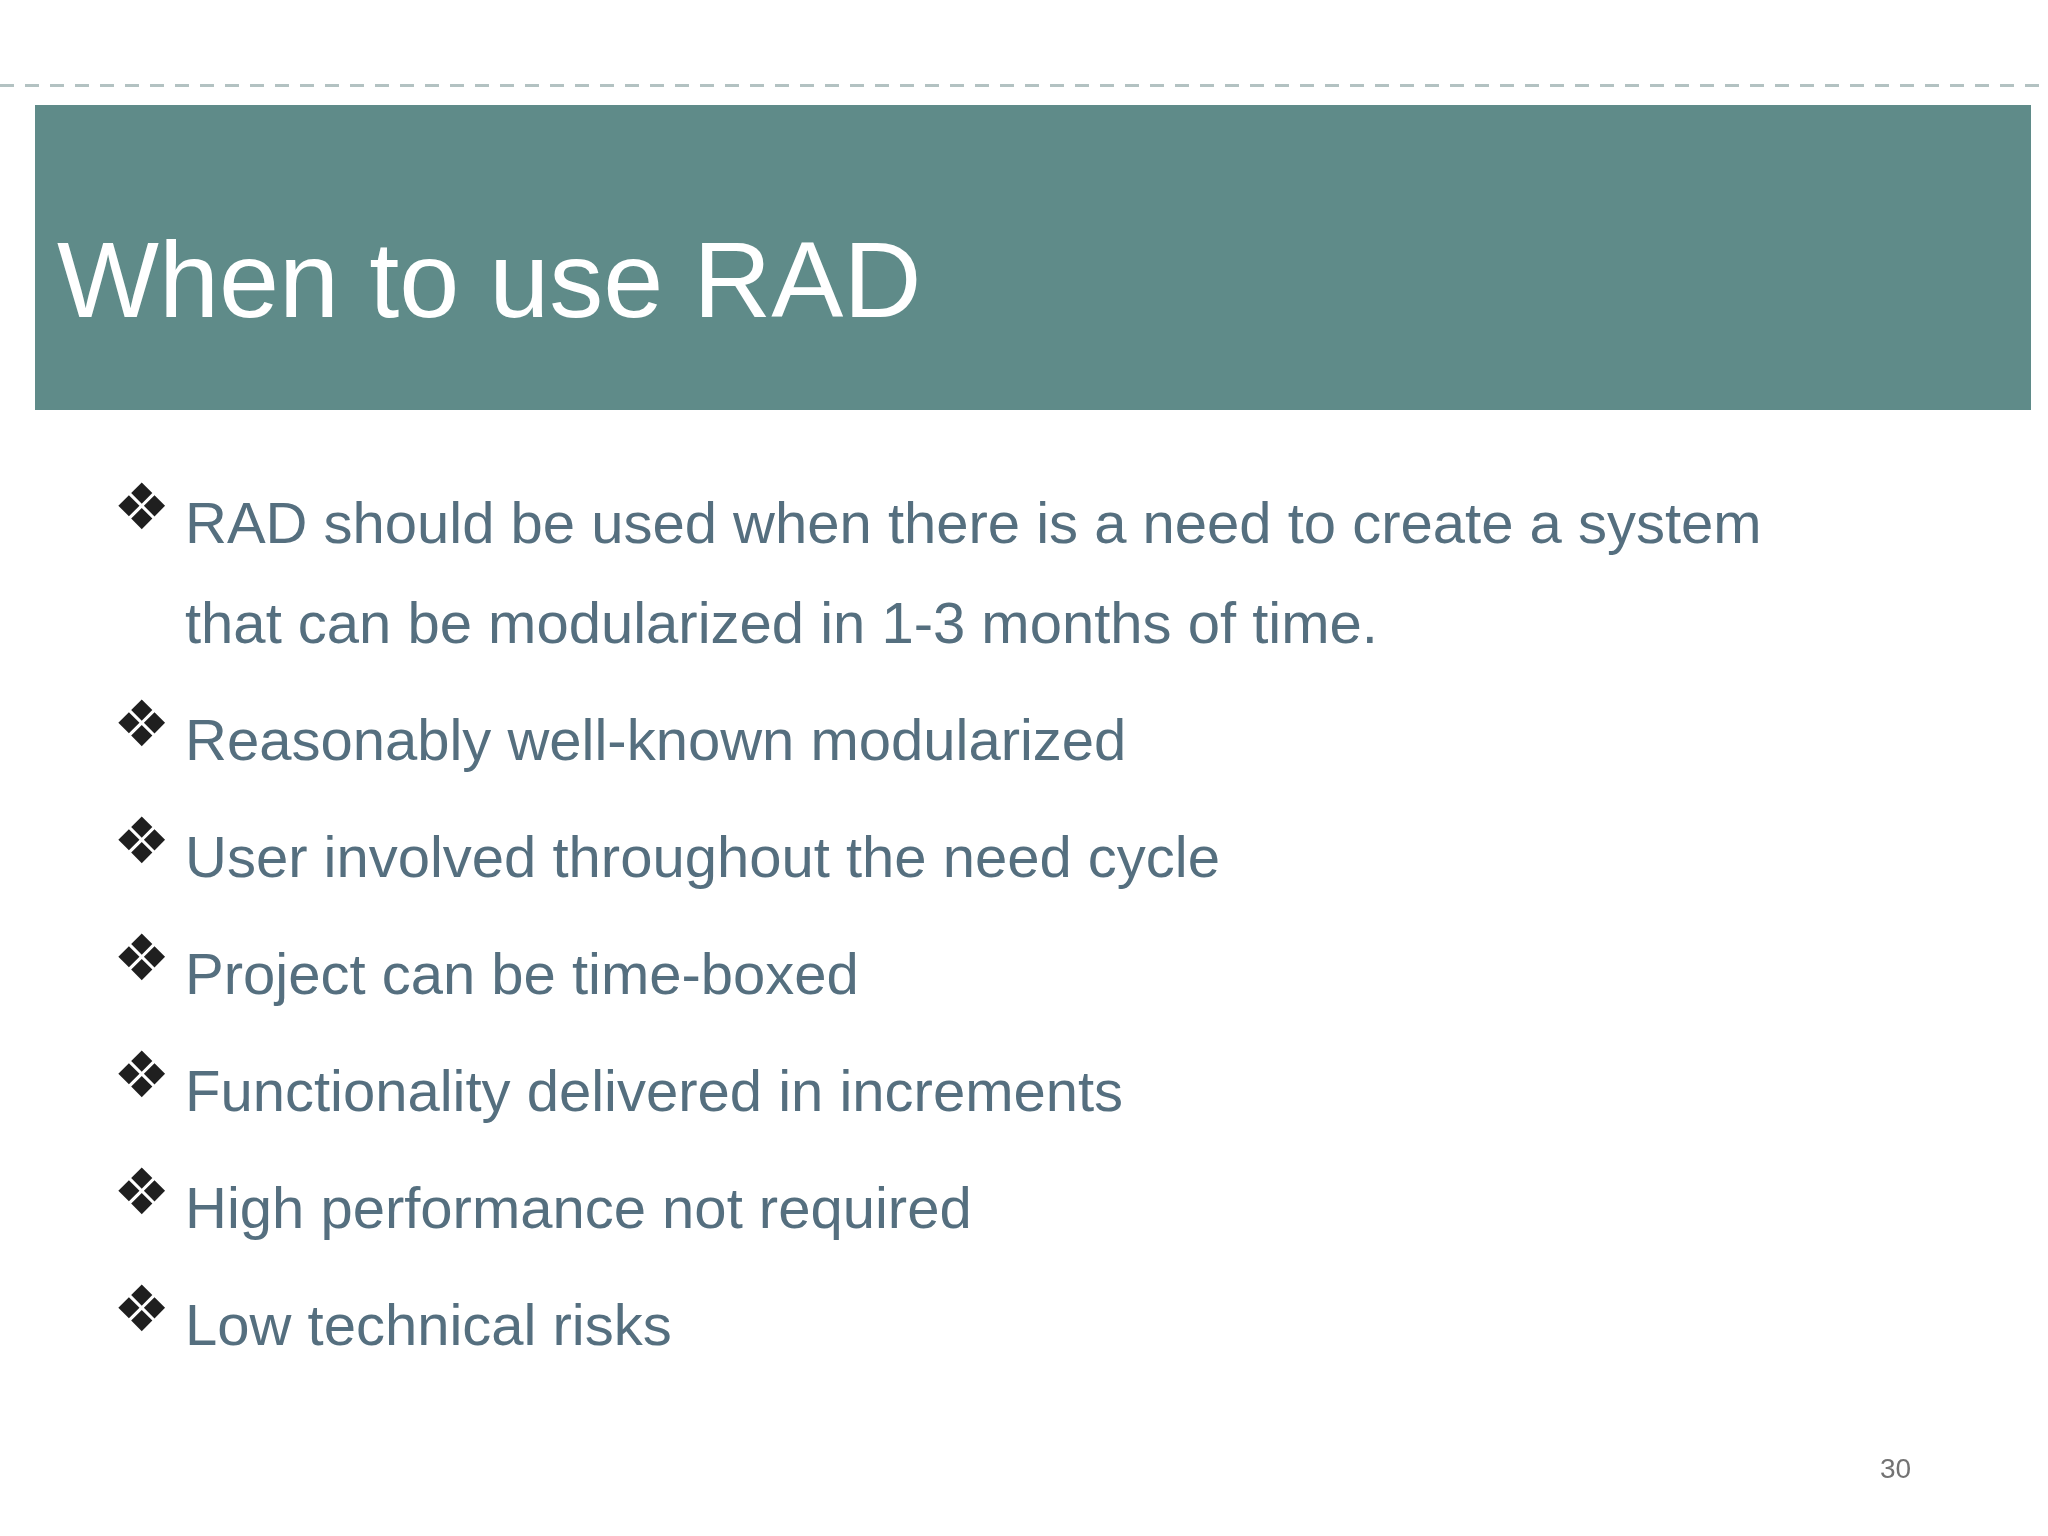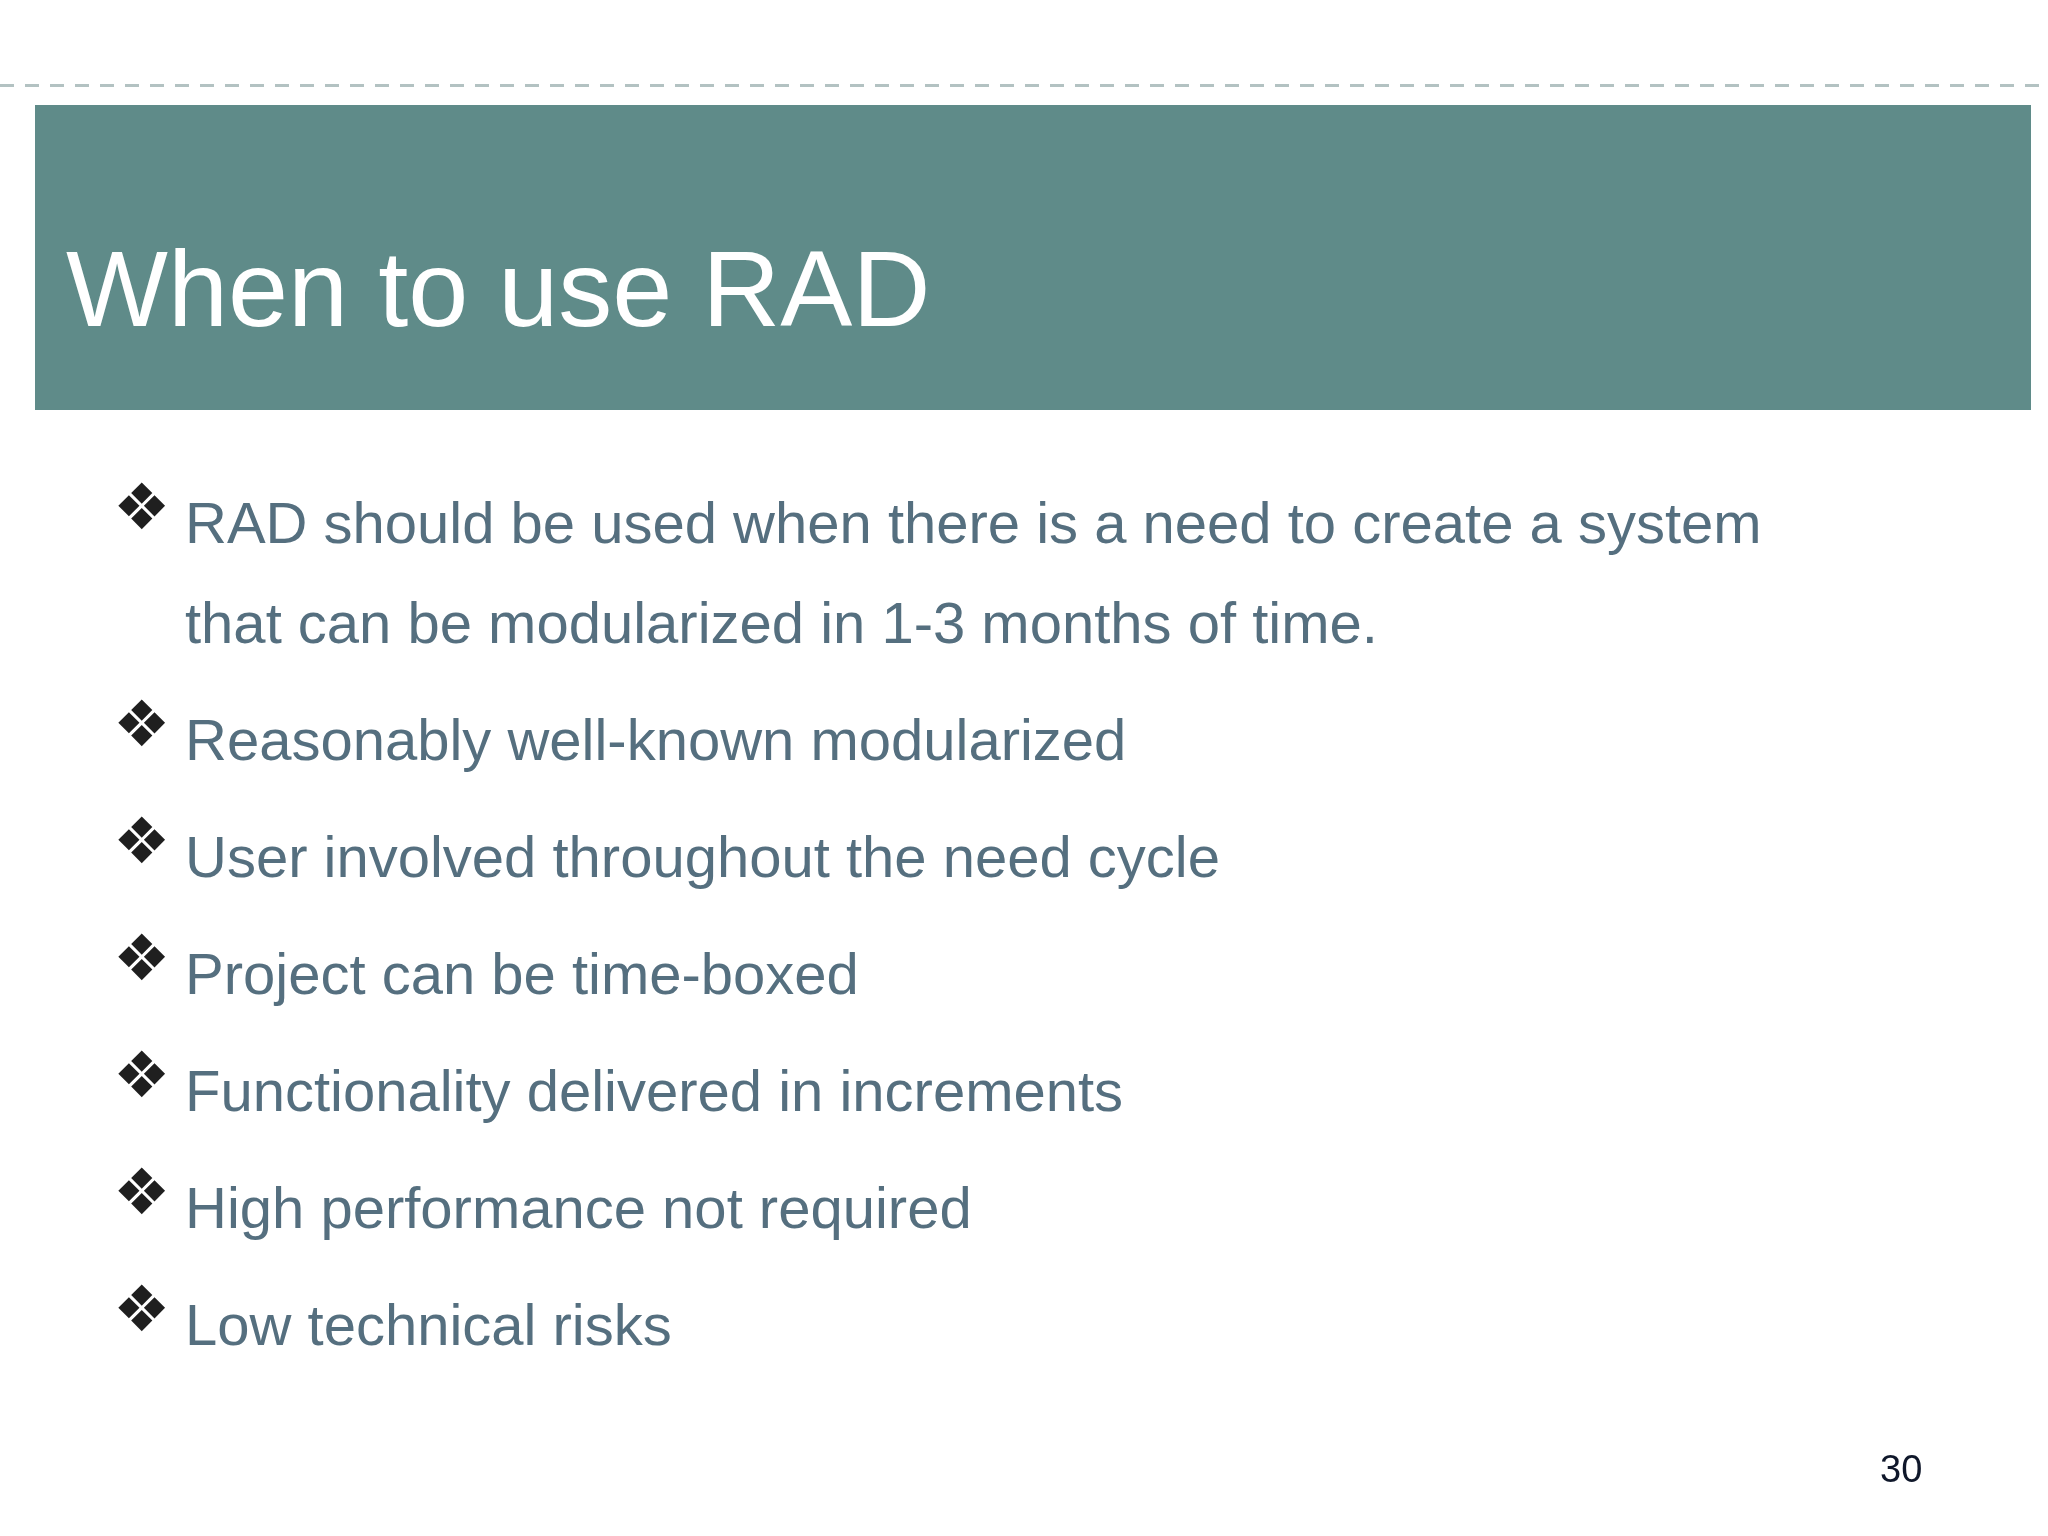--- a/index.html
+++ b/index.html
@@ -33,21 +33,21 @@
     left: 35px;
     top: 105px;
     width: 1996px;
     height: 305px;
     background: #5f8b89;
   }
   .slide-title {
     position: absolute;
     left: 22px;
     top: 113px;
-    margin: 9px;
+    margin: 0;
     font-size: 108px;
     line-height: 124px;
     font-weight: 400;
     letter-spacing: 0px;
     color: #ffffff;
   }
 
   
   .bullet-list {
     position: absolute;
@@ -75,23 +75,23 @@
   }
   .bullet-text {
     white-space: pre-line;
   }
 
   
   .page-number {
     position: absolute;
     left: 1880px;
     top: 1447px;
-    font-size: 38px;
+    font-size: 28px;
     line-height: 44px;
-    color: #0f172a;
+    color: #737373;
   }
 </style>
 </head>
 <body>
 
 <div class="dashed-line"></div>
 
 <div class="title-band">
   <h1 class="slide-title">When to use RAD</h1>
 </div>

